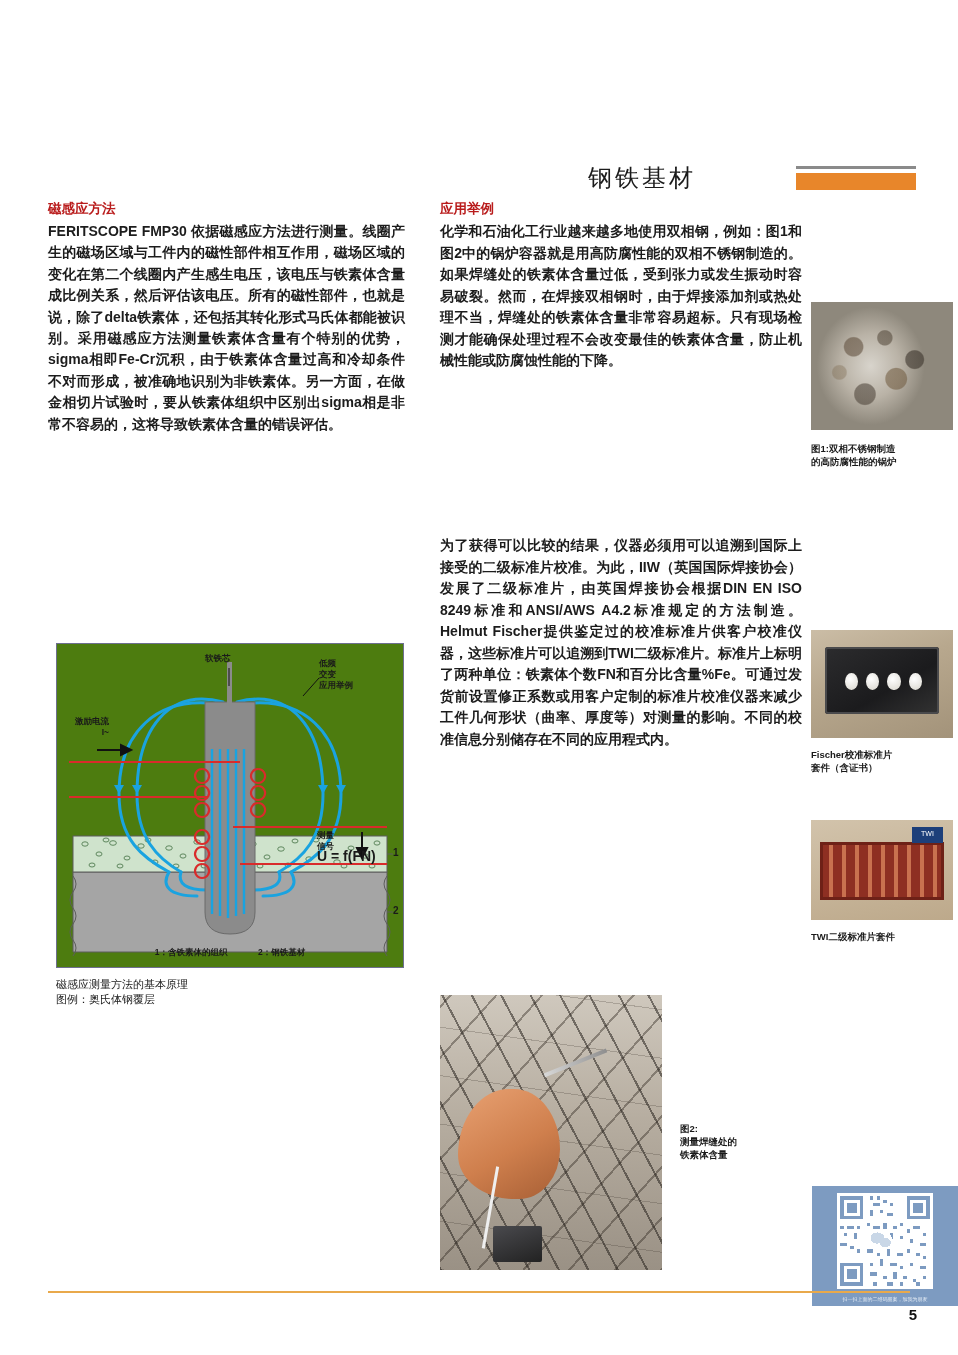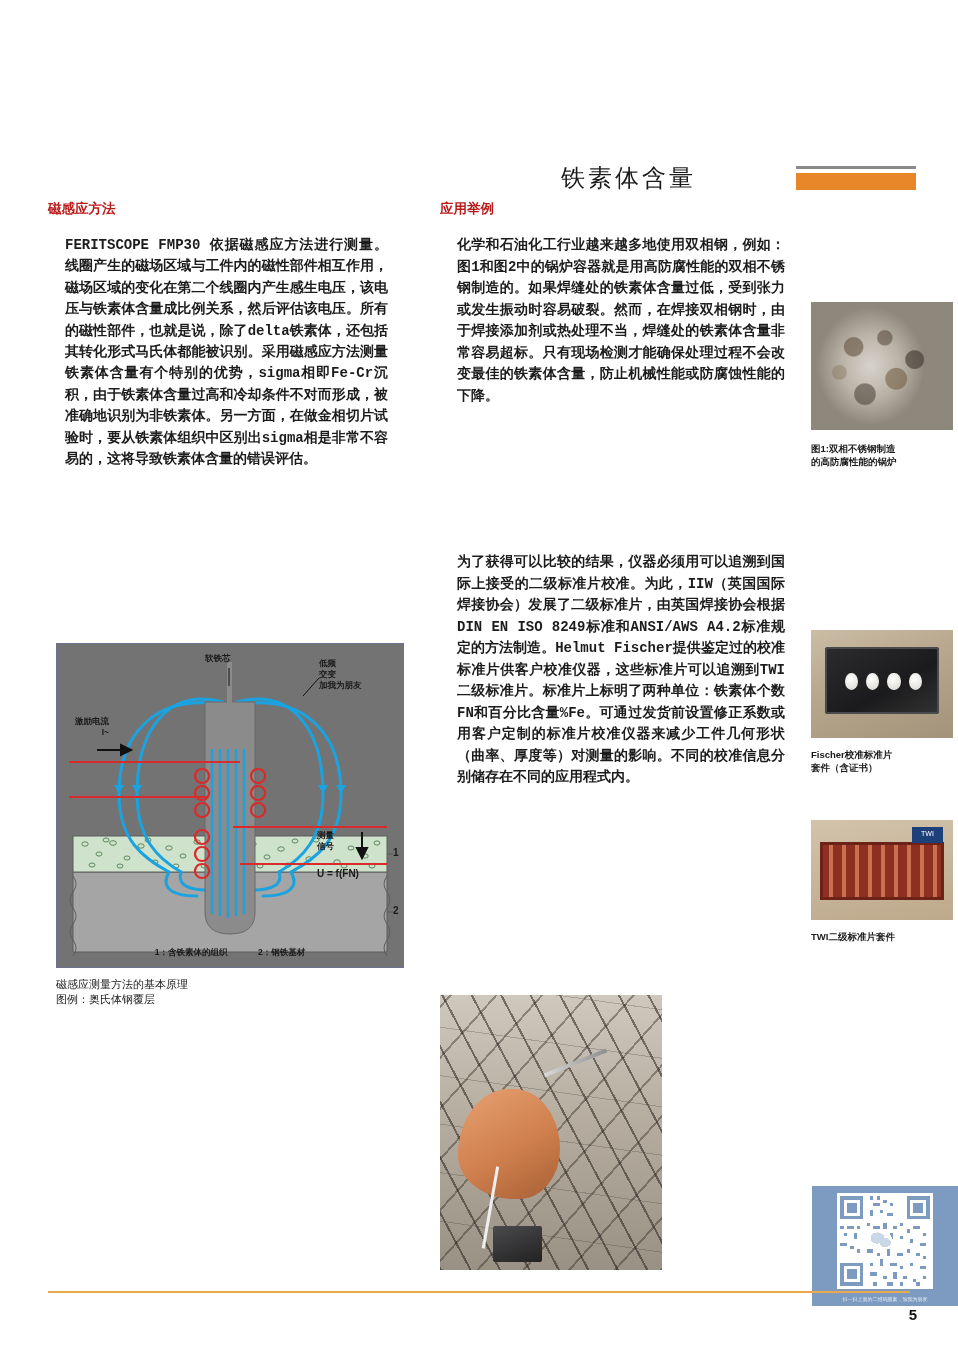--- a/index.html
+++ b/index.html
@@ -30,34 +30,34 @@
   .col-right{position:absolute;left:440px;top:200px;width:362px;}
 
   .sec-title{
     font-size:13.5px;font-weight:bold;color:#b91c1c;
     margin:0 0 3px 0;line-height:18px;
     font-family:"Liberation Sans","DejaVu Sans",sans-serif;
   }
   .body-text{
     font-size:14px;line-height:21.4px;color:#1c1c1c;
     text-align:justify;text-justify:inter-ideograph;
-    margin:17px;
-    font-family:Liberation Mono, monospace;
+    margin:0;
+    font-family:Liberation Sans, sans-serif;
     font-weight:600;
   }
   .body-text.right{line-height:21.5px;}
 
   
   .cal-block{position:absolute;left:440px;top:535px;width:362px;}
 
   
   .diagram-wrap{position:absolute;left:56px;top:643px;width:350px;}
   .diagram{
     position:relative;width:348px;height:325px;
-    border:1px solid #6d6f8e;background:#737373;box-sizing:border-box;
+    border:1px solid #6d6f8e;background:#4d7c0f;box-sizing:border-box;
   }
   .dg-label{
     position:absolute;font-size:8.5px;font-weight:bold;color:#1a1a1a;
     font-family:"Liberation Sans","DejaVu Sans",sans-serif;line-height:11px;
     white-space:pre-line;
   }
   .diagram-caption{
     margin-top:9px;font-size:11px;line-height:14.5px;font-weight:normal;
     color:#1a1a1a;font-family:"Liberation Sans","DejaVu Sans",sans-serif;
     white-space:pre-line;
@@ -181,21 +181,21 @@
     position:absolute;left:24%;bottom:3%;width:22%;height:13%;
     background:linear-gradient(160deg,#4a4a4e,#222);border-radius:2px;z-index:3;
   }
 </style>
 </head>
 <body>
 
 <div class="page">
 
   <div class="header">
-    <div class="header-title">铁素体含量</div>
+    <div class="header-title">钢铁基材</div>
     <div class="header-bar">
       <div class="gray"></div>
       <div class="orange"></div>
     </div>
   </div>
 
   <div class="col-left">
     <div class="sec-title">磁感应方法</div>
     <p class="body-text">FERITSCOPE FMP30 依据磁感应方法进行测量。线圈产生的磁场区域与工件内的磁性部件相互作用，磁场区域的变化在第二个线圈内产生感生电压，该电压与铁素体含量成比例关系，然后评估该电压。所有的磁性部件，也就是说，除了delta铁素体，还包括其转化形式马氏体都能被识别。采用磁感应方法测量铁素体含量有个特别的优势，sigma相即Fe-Cr沉积，由于铁素体含量过高和冷却条件不对而形成，被准确地识别为非铁素体。另一方面，在做金相切片试验时，要从铁素体组织中区别出sigma相是非常不容易的，这将导致铁素体含量的错误评估。</p>
   </div>
@@ -318,26 +318,26 @@
 
         <line x1="172" y1="24" x2="172" y2="42" stroke="#111" stroke-width="1"></line>
 
         <line x1="330" y1="210" x2="336" y2="210" stroke="#5d5d5d" stroke-width="1"></line>
         <line x1="330" y1="268" x2="336" y2="268" stroke="#5d5d5d" stroke-width="1"></line>
       </svg>
 
       <div class="dg-label" style="left:148px;top:9px;">软铁芯</div>
       <div class="dg-label" style="left:262px;top:14px;">低频
 交变
-加我为朋友</div>
+应用举例</div>
       <div class="dg-label" style="left:18px;top:72px;text-align:right;">激励电流
 I~</div>
       <div class="dg-label" style="left:260px;top:186px;">测量
 信号</div>
-      <div class="dg-label" style="left:260px;top:224px;font-size:10px;">U = f(FN)</div>
+      <div class="dg-label" style="left:260px;top:207px;font-size:14px;">U = f(FN)</div>
       <div class="dg-label" style="left:336px;top:203px;font-size:10px;">1</div>
       <div class="dg-label" style="left:336px;top:261px;font-size:10px;">2</div>
 
       <div class="dg-legend">
         <span>1：含铁素体的组织</span>
         <span>2：钢铁基材</span>
       </div>
     </div>
     <div class="diagram-caption">磁感应测量方法的基本原理
 图例：奥氏体钢覆层</div>
@@ -370,20 +370,23 @@
   <div class="photo-caption" style="left:811px;top:930px;width:146px;">TWI二级标准片套件</div>
 
   <div class="photo" style="left:440px;top:995px;width:222px;height:275px;">
     <div class="tex-weld">
       <div class="hand"></div>
       <div class="probe"></div>
       <div class="cable"></div>
       <div class="device"></div>
     </div>
   </div>
+  <div class="photo-caption" style="left:680px;top:1122px;width:150px;">图2:
+测量焊缝处的
+铁素体含量</div>
 
   <div class="qr-panel">
     <div class="qr-code">
       <svg width="96" height="96" viewBox="0 0 29 29" shape-rendering="crispEdges">
         <rect width="29" height="29" fill="#ffffff"></rect>
         <g fill="#7d9bc1">
           <rect x="1" y="1" width="7" height="7"></rect>
             <rect x="2" y="2" width="5" height="5" fill="#fff"></rect>
           <rect x="3" y="3" width="3" height="3"></rect>
           <rect x="21" y="1" width="7" height="7"></rect>

